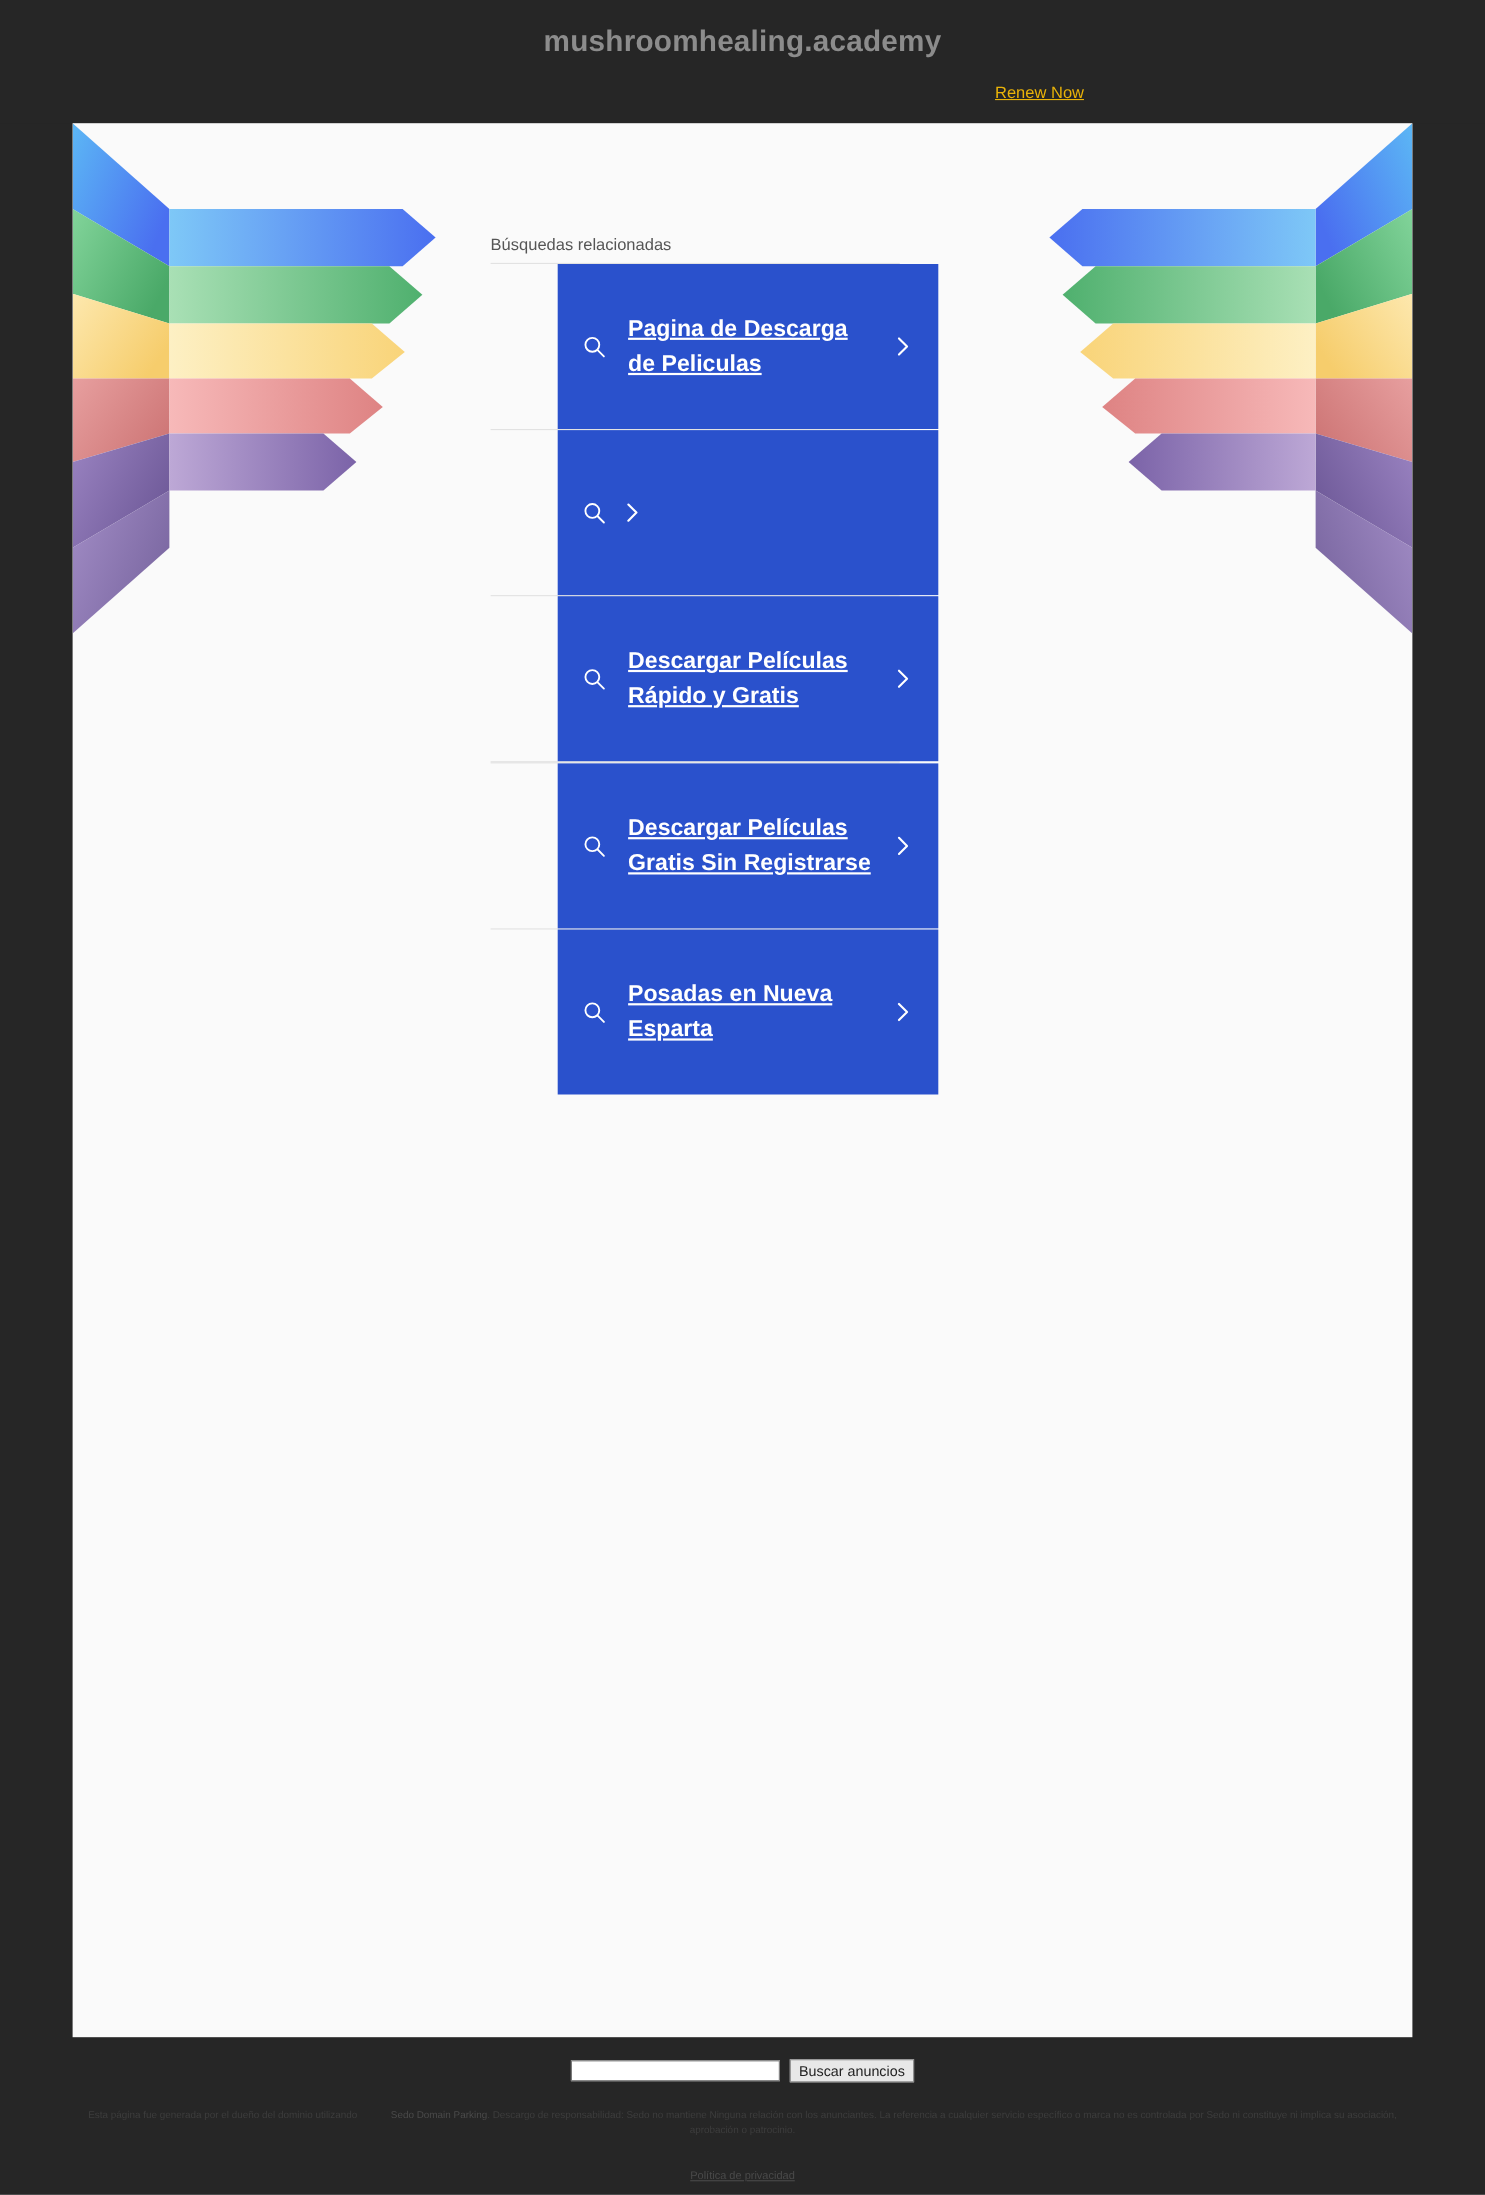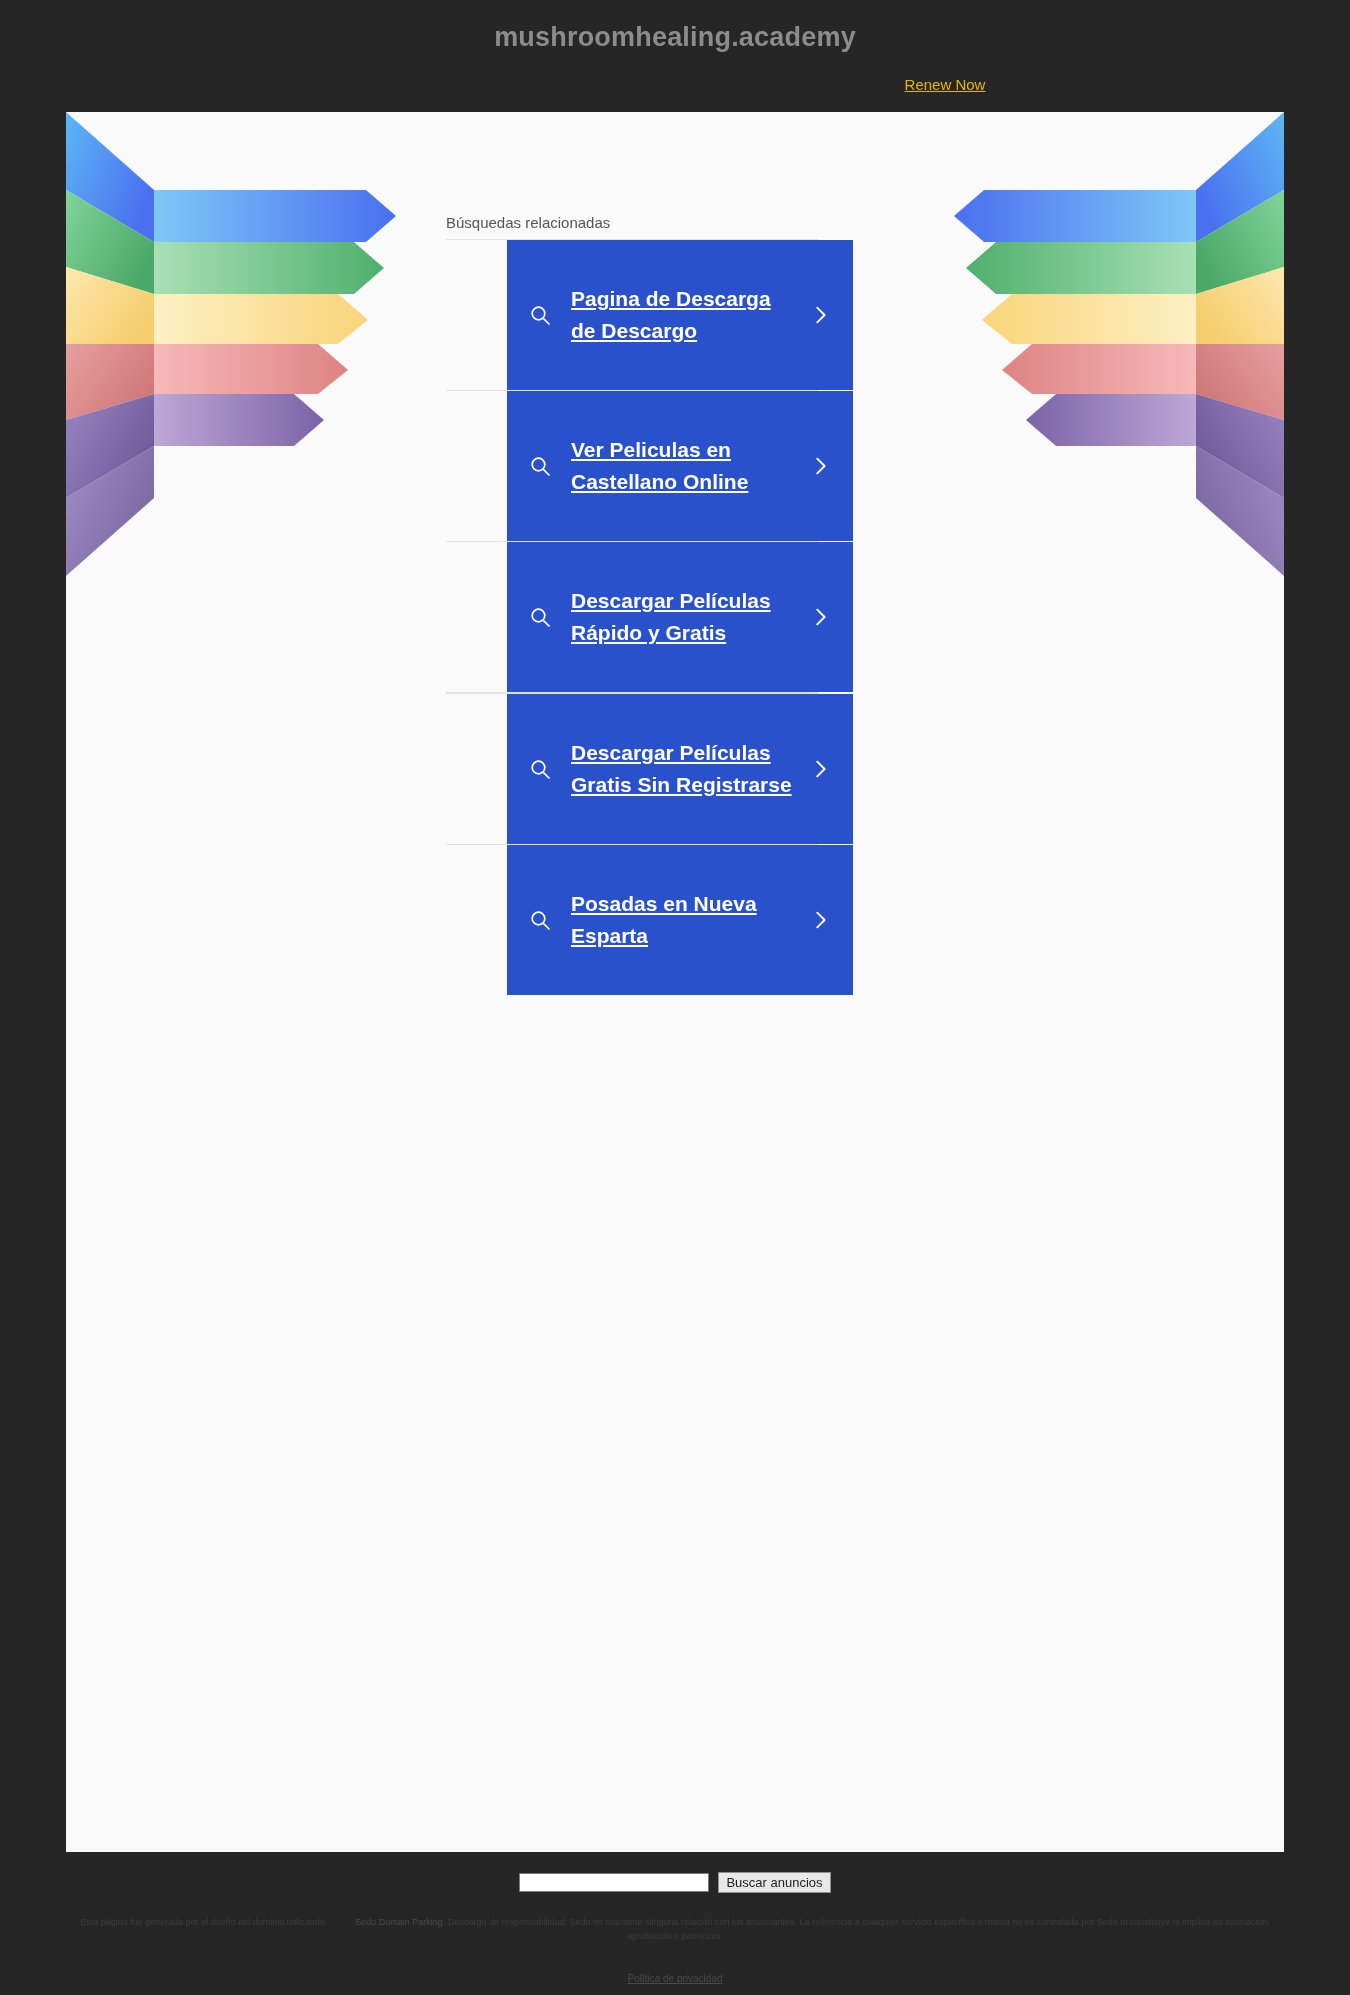--- a/index.html
+++ b/index.html
@@ -314,41 +314,38 @@
 
       <div class="ad-card">
         <div class="ad-inner">
           <span class="ad-mag">
             <svg width="24" height="24" viewBox="0 0 24 24" fill="none" stroke="#ffffff" stroke-width="1.7">
               <circle cx="10.5" cy="10.5" r="6.3"></circle>
                 <line x1="15.3" y1="15.3" x2="21" y2="21" stroke-linecap="round"></line>
             </svg>
           </span>
           <span class="ad-text">
-            <a>Pagina de Descarga de Descargo</a>
+            <a>Pagina de Descarga de Peliculas</a>
           </span>
           <span class="ad-chev">
             <svg width="22" height="22" viewBox="0 0 24 24" fill="none" stroke="#ffffff" stroke-width="2.1" stroke-linecap="round" stroke-linejoin="round">
               <polyline points="9,4 17,12 9,20"></polyline>
             </svg>
           </span>
         </div>
       </div>
       <hr class="ad-sep">
 
       <div class="ad-card">
         <div class="ad-inner">
           <span class="ad-mag">
             <svg width="24" height="24" viewBox="0 0 24 24" fill="none" stroke="#ffffff" stroke-width="1.7">
               <circle cx="10.5" cy="10.5" r="6.3"></circle>
                 <line x1="15.3" y1="15.3" x2="21" y2="21" stroke-linecap="round"></line>
             </svg>
-          </span>
-          <span class="ad-text">
-            <a>Ver Peliculas en Castellano Online</a>
           </span>
           <span class="ad-chev">
             <svg width="22" height="22" viewBox="0 0 24 24" fill="none" stroke="#ffffff" stroke-width="2.1" stroke-linecap="round" stroke-linejoin="round">
               <polyline points="9,4 17,12 9,20"></polyline>
             </svg>
           </span>
         </div>
       </div>
       <hr class="ad-sep">
 

